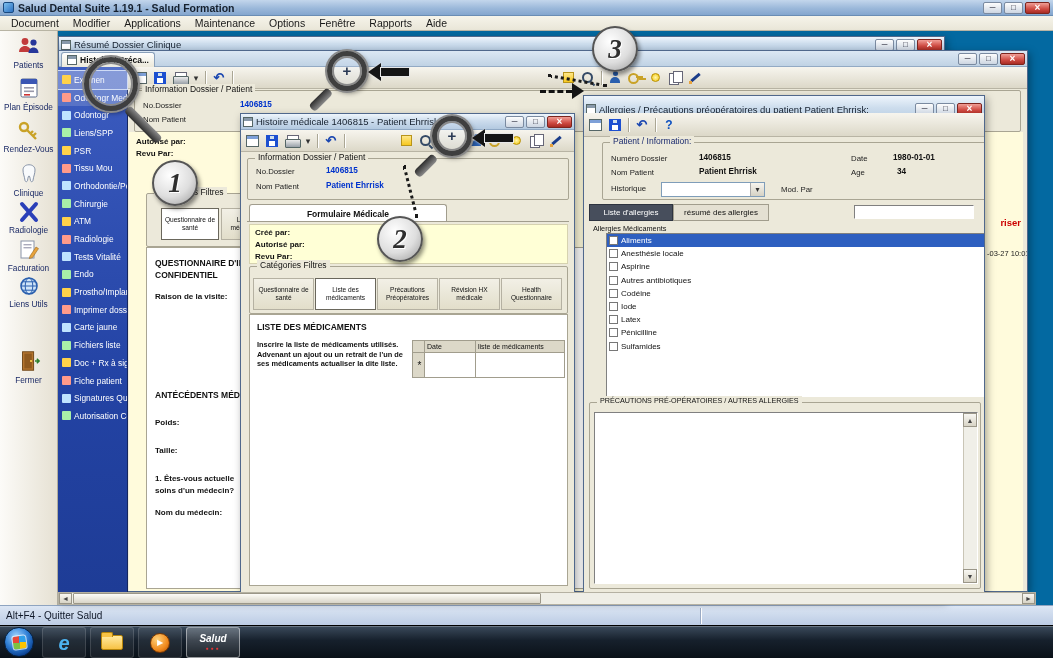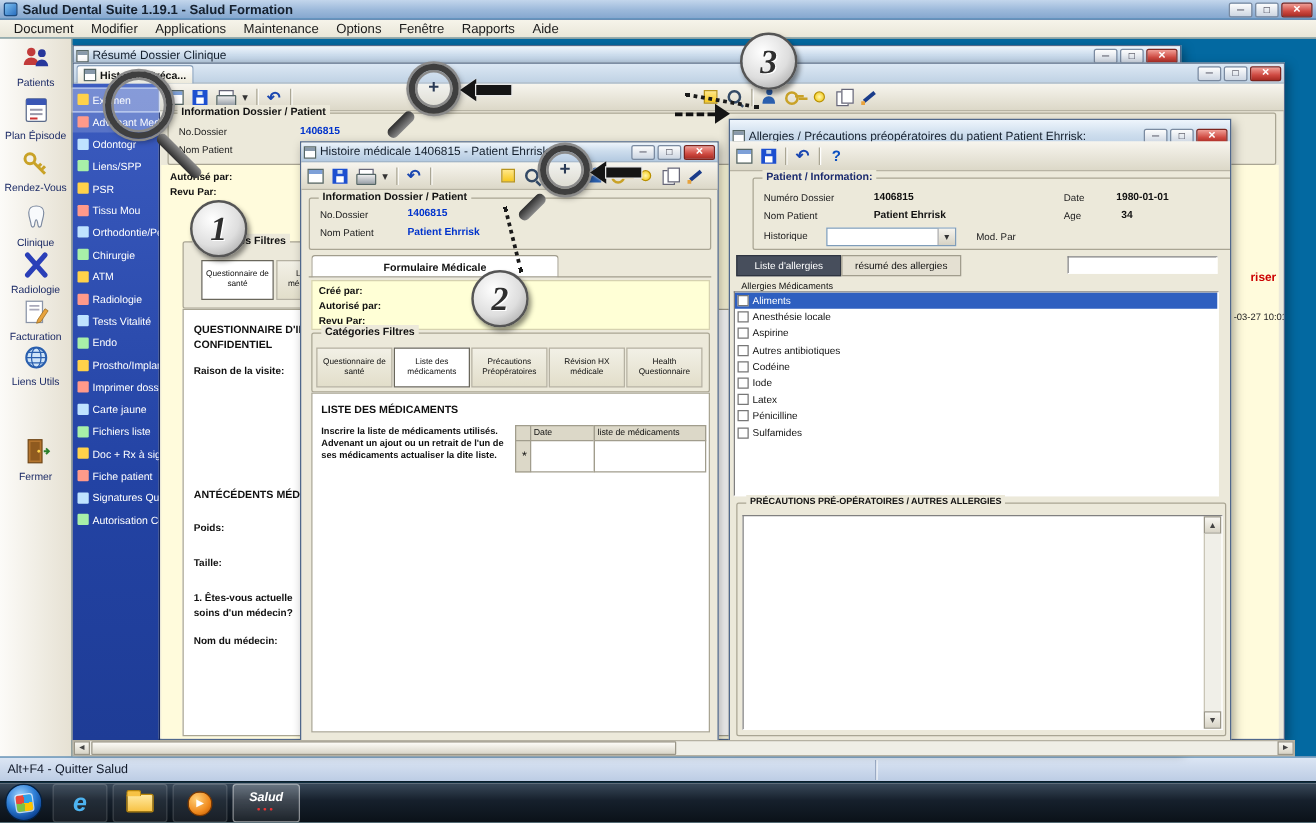--- a/index.html
+++ b/index.html
@@ -27,21 +27,21 @@
 
   
   .win{position:absolute;background:#ece9da;border:1px solid #50688c;box-shadow:2px 3px 8px rgba(0,0,0,.35);overflow:hidden}
   .wtitle{position:absolute;left:0;top:0;right:0;height:16px;background:linear-gradient(#eef5fc,#cddded 45%,#b3c9e0);display:flex;align-items:center;gap:3px;padding:0 2px;border-bottom:1px solid #8fa8c4}
   .wtitle .txt{font-size:9.5px;color:#15202e;white-space:nowrap;overflow:hidden}
   .wico{width:10px;height:10px;background:#fff;border:1px solid #566;background-image:linear-gradient(#89a 3px,transparent 3px);flex:none}
   .tb{position:absolute;display:flex;align-items:center;gap:2px;padding:0 2px;background:linear-gradient(#f7f5ee,#dcd8c8);border-bottom:1px solid #b8b4a4}
   .tbico{width:18px;height:18px;display:flex;align-items:center;justify-content:center;flex:none}
   .tbsep{width:1px;height:14px;background:#aaa694;box-shadow:1px 0 0 #fff;margin:0 2px;flex:none}
   .grp{position:absolute;border:1px solid #a9a593;border-radius:2px}
-  .grp>.lg{position:absolute;top:-7px;left:7px;background:#ece9da;padding:0 3px;font-size:8.5px;font-weight:bold;white-space:nowrap}
+  .grp>.lg{position:absolute;top:-7px;left:7px;background:#ece9da;padding:0 3px;font-size:8.5px;font-weight:normal;white-space:nowrap}
   .flabel{position:absolute;font-size:7.8px;color:#222;white-space:nowrap}
   .fvalue{position:absolute;font-size:8.2px;font-weight:bold;white-space:nowrap}
   .blue{color:#0033cc}
   .sunken{border:1px solid;border-color:#808080 #fff #fff #808080;background:#fff}
 
   
   .g-form{width:13px;height:12px;border:1px solid #566;background:linear-gradient(180deg,#7ea0d8 3px,#fff 3px)}
   .g-save{width:12px;height:12px;background:#1c4fd0;position:relative}
   .g-save::before{content:"";position:absolute;left:4px;top:1px;width:4px;height:3px;background:#cfe0ee}
   .g-save::after{content:"";position:absolute;left:3px;top:6px;width:6px;height:5px;background:#fff}
@@ -324,21 +324,21 @@
     <div style="position:absolute;left:928px;top:198px;font-size:7.5px;white-space:nowrap;color:#222">-03-27 10:01:0</div>
   </div>
 
   <div class="sbar">
     <div class="sb-item hl1">
         <span class="sb-ico"></span>
         <span>Examen</span>
       </div>
     <div class="sb-item hl2">
         <span class="sb-ico"></span>
-        <span>Advenant Med</span>
+        <span>Odontogr Med</span>
       </div>
     <div class="sb-item">
         <span class="sb-ico"></span>
         <span>Odontogr</span>
       </div>
     <div class="sb-item">
         <span class="sb-ico"></span>
         <span>Liens/SPP</span>
       </div>
     <div class="sb-item">
@@ -523,21 +523,21 @@
       <span class="flabel" style="left:248px;top:25px">Age</span>
       <span class="fvalue" style="left:294px;top:24px">34</span>
       <span class="flabel" style="left:8px;top:41px">Historique</span>
       <span class="combo" style="left:58px;top:39px;width:104px;height:15px"></span>
       <span class="flabel" style="left:178px;top:42px">Mod. Par</span>
     </div>
     <span class="t3a" style="left:5px;top:108px;width:84px;height:17px">Liste d'allergies</span>
     <span class="t3b" style="left:89px;top:108px;width:96px;height:17px">résumé des allergies</span>
     <span class="sunken" style="position:absolute;left:270px;top:109px;width:120px;height:14px"></span>
     <span style="position:absolute;left:9px;top:128px;font-size:7.3px">Allergies Médicaments</span>
-    <div class="sunken" style="position:absolute;left:3px;top:137px;width:388px;height:164px;overflow:hidden">
+    <div class="sunken" style="position:absolute;left:22px;top:137px;width:388px;height:164px;overflow:hidden">
       <div class="al-row sel">
           <span class="cb"></span>
           <span>Aliments</span>
         </div>
       <div class="al-row">
           <span class="cb"></span>
           <span>Anesthésie locale</span>
         </div>
       <div class="al-row">
           <span class="cb"></span>

